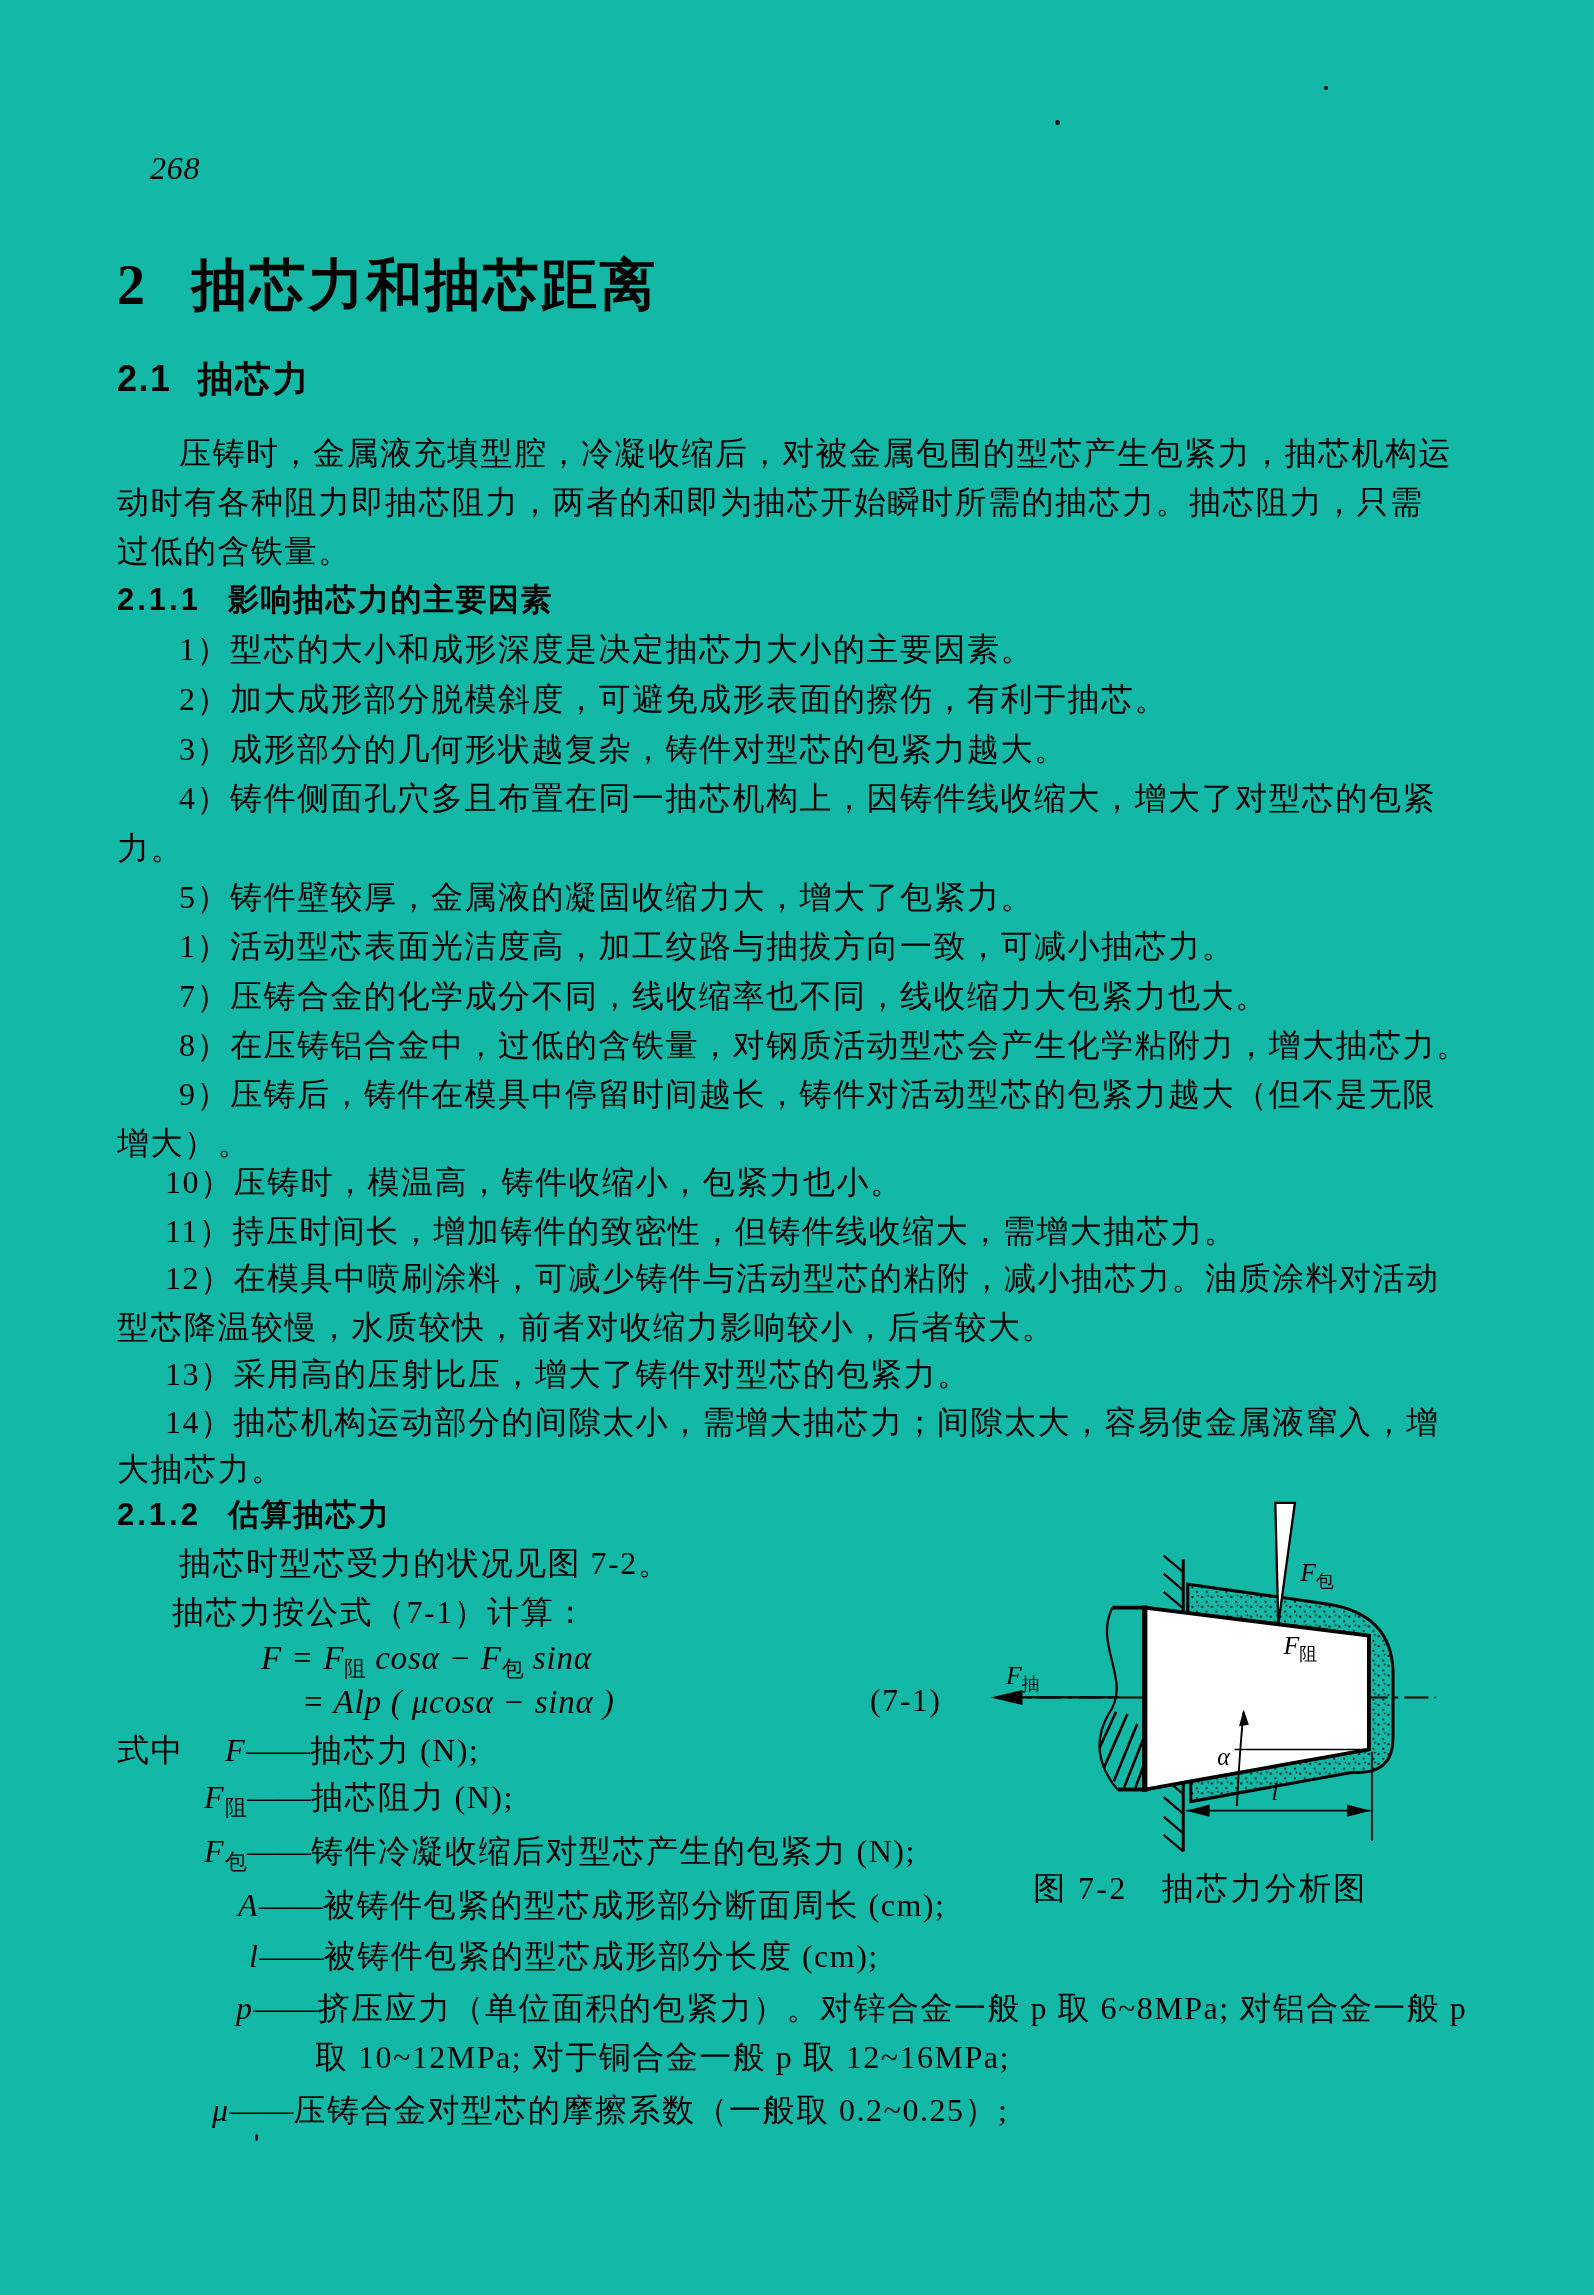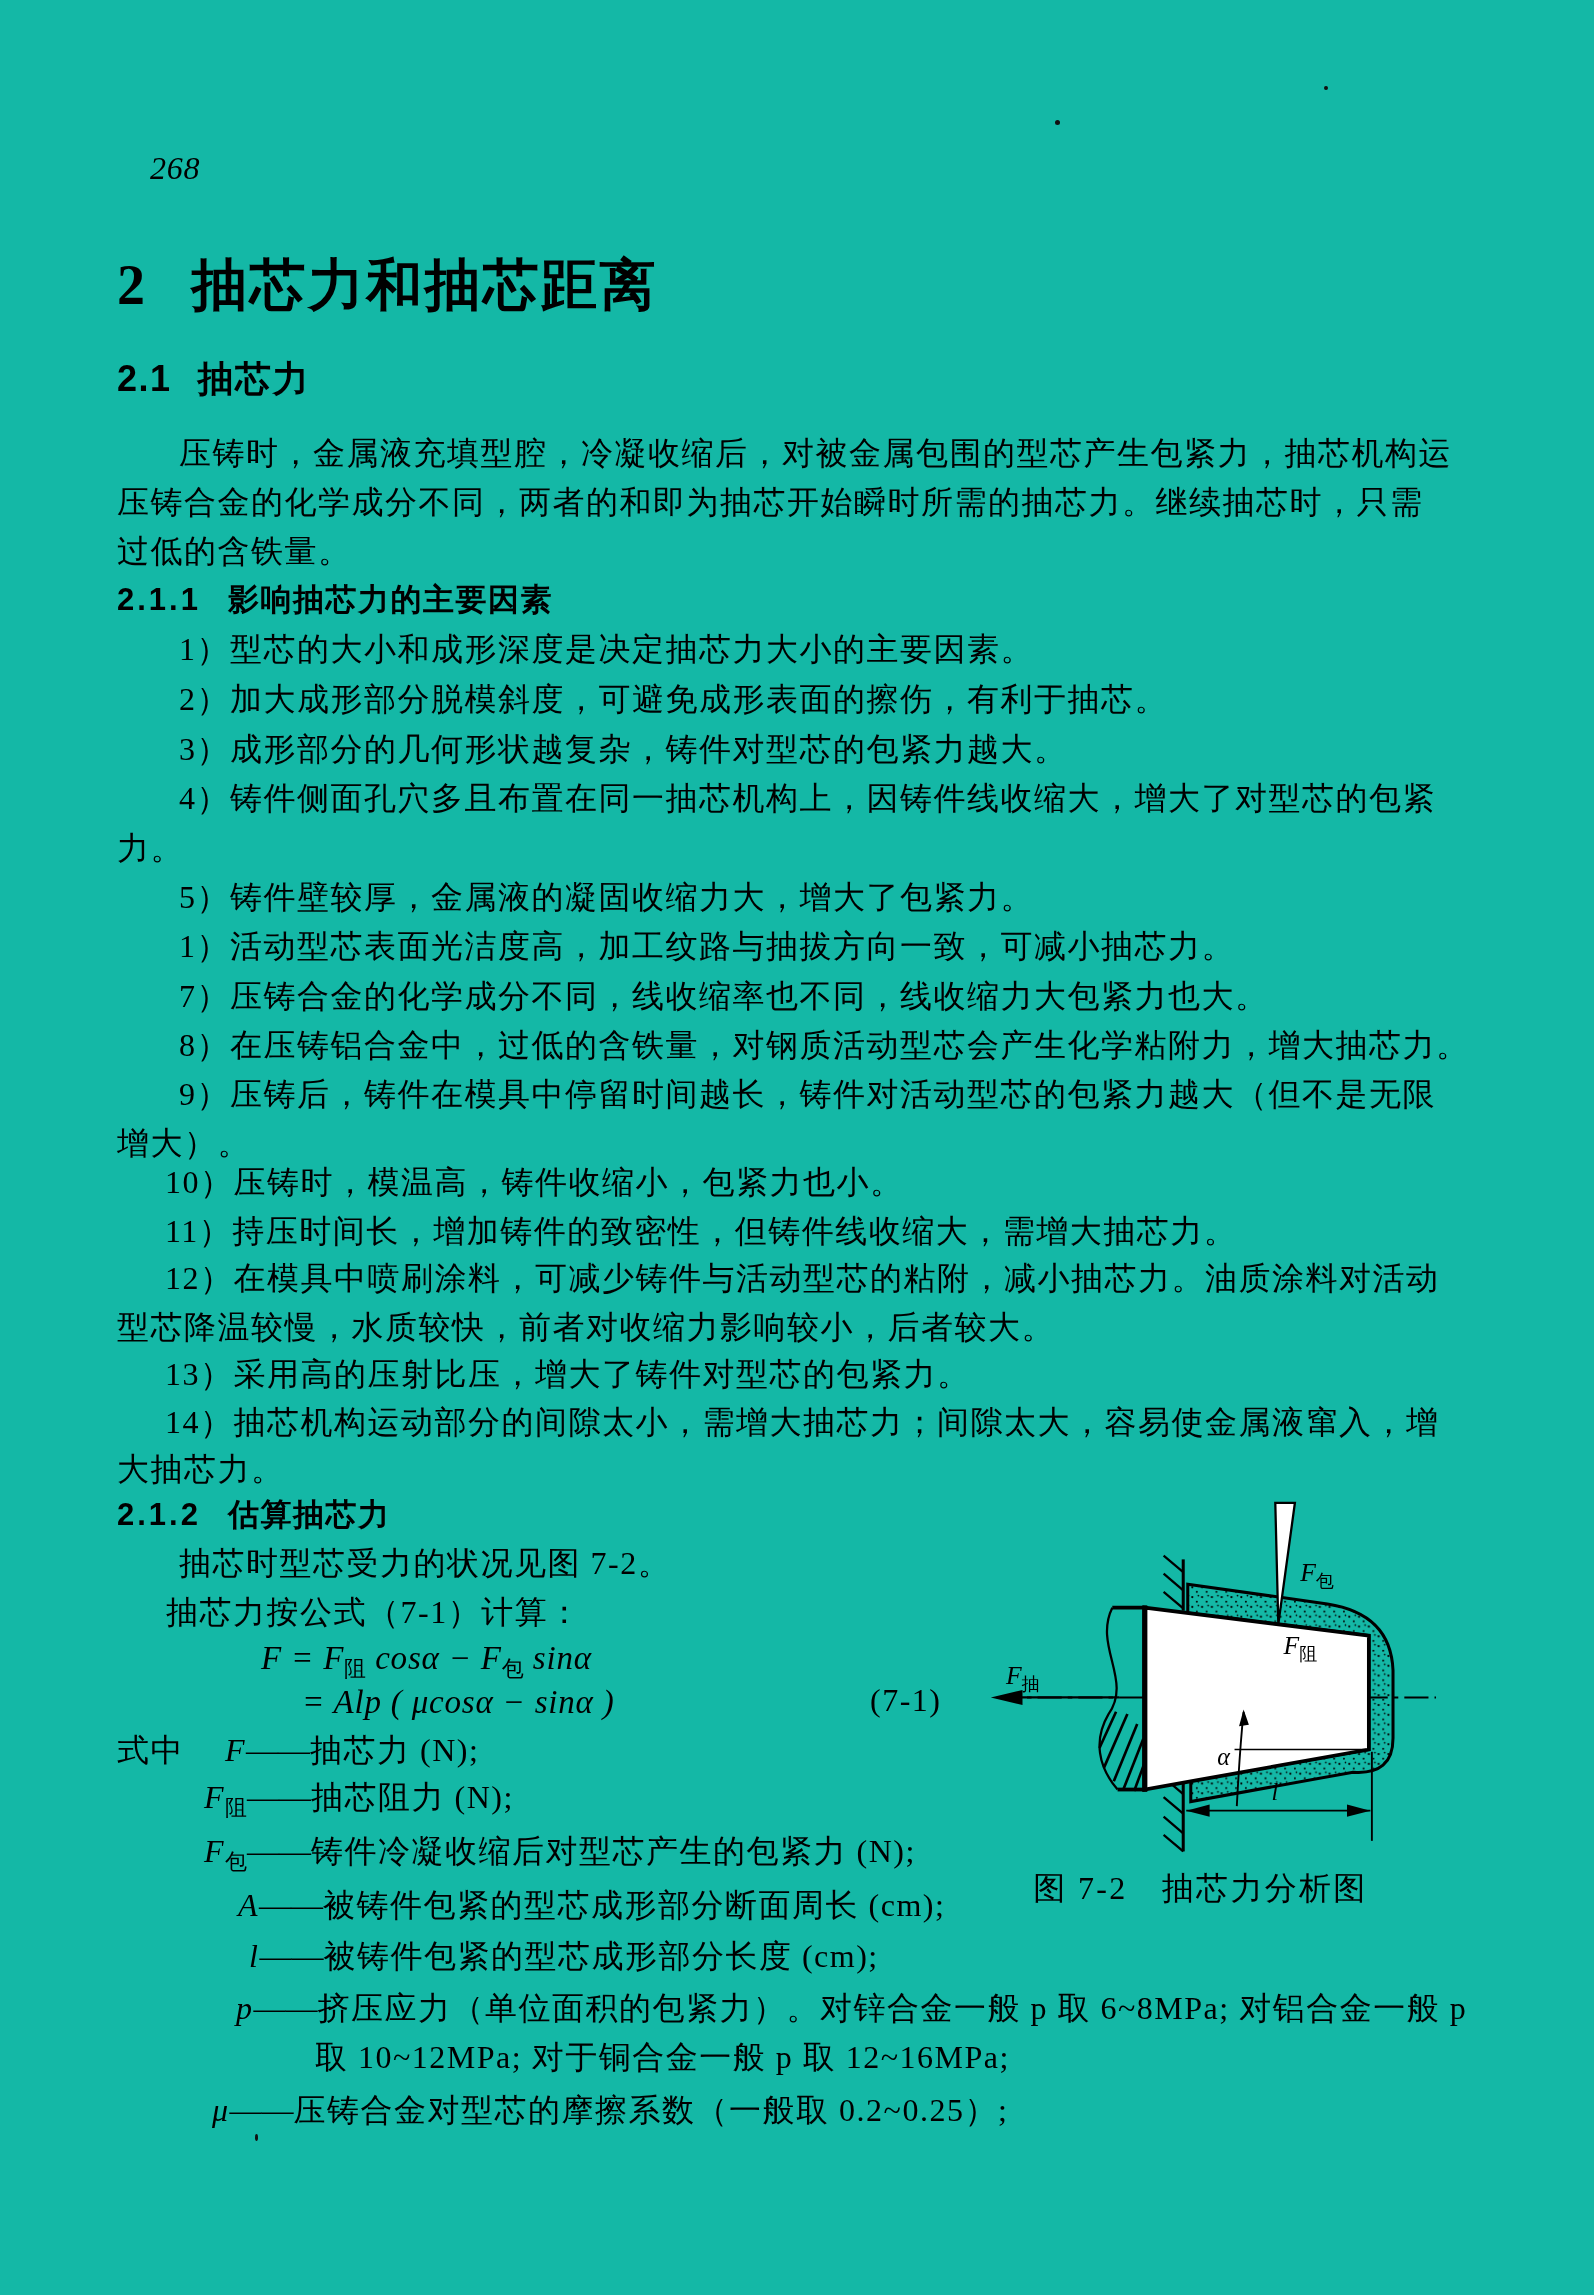--- a/index.html
+++ b/index.html
@@ -40,21 +40,21 @@
 
   <div class="h-chapter" style="left:117px; top:248px;">
     <span class="num">2</span><span>抽芯力和抽芯距离</span>
   </div>
 
   <div class="h-sec" style="left:117px; top:355px;">
     <span class="num">2.1</span><span>抽芯力</span>
   </div>
 
   <div class="line" style="left:179px; top:432px;">压铸时，金属液充填型腔，冷凝收缩后，对被金属包围的型芯产生包紧力，抽芯机构运</div>
-  <div class="line" style="left:117px; top:481px;">压铸合金的化学成分不同，两者的和即为抽芯开始瞬时所需的抽芯力。继续抽芯时，只需</div>
+  <div class="line" style="left:117px; top:481px;">动时有各种阻力即抽芯阻力，两者的和即为抽芯开始瞬时所需的抽芯力。抽芯阻力，只需</div>
   <div class="line" style="left:117px; top:530px;">过低的含铁量。</div>
 
   <div class="h-sub" style="left:117px; top:579px;">
     <span class="num">2.1.1</span><span>影响抽芯力的主要因素</span>
   </div>
 
   <div class="line" style="left:179px; top:628px;">1）型芯的大小和成形深度是决定抽芯力大小的主要因素。</div>
   <div class="line" style="left:179px; top:678px;">2）加大成形部分脱模斜度，可避免成形表面的擦伤，有利于抽芯。</div>
   <div class="line" style="left:179px; top:728px;">3）成形部分的几何形状越复杂，铸件对型芯的包紧力越大。</div>
   <div class="line" style="left:179px; top:777px;">4）铸件侧面孔穴多且布置在同一抽芯机构上，因铸件线收缩大，增大了对型芯的包紧</div>
@@ -71,21 +71,21 @@
   <div class="line" style="left:117px; top:1306px;">型芯降温较慢，水质较快，前者对收缩力影响较小，后者较大。</div>
   <div class="line" style="left:165px; top:1353px;">13）采用高的压射比压，增大了铸件对型芯的包紧力。</div>
   <div class="line" style="left:165px; top:1401px;">14）抽芯机构运动部分的间隙太小，需增大抽芯力；间隙太大，容易使金属液窜入，增</div>
   <div class="line" style="left:117px; top:1448px;">大抽芯力。</div>
 
   <div class="h-sub" style="left:117px; top:1494px;">
     <span class="num">2.1.2</span><span>估算抽芯力</span>
   </div>
 
   <div class="line" style="left:179px; top:1542px;">抽芯时型芯受力的状况见图 7-2。</div>
-  <div class="line" style="left:166px; top:1591px;font-family:Liberation Serif, serif;">抽芯力按公式（7-1）计算：</div>
+  <div class="line" style="left:172px; top:1591px;font-family:Liberation Serif, serif;">抽芯力按公式（7-1）计算：</div>
 
   <div class="formula" style="left:261px; top:1640px;">
     <span class="it">F = F</span><span class="sub">阻</span><span class="it"> cosα − F</span><span class="sub">包</span><span class="it"> sinα</span>
   </div>
   <div class="formula" style="left:302px; top:1684px;">
     <span class="it">= Alp ( μcosα − sinα )</span>
   </div>
   <div class="eqno" style="left:870px; top:1682px;">(7-1)</div>
 
   <div class="defrow" style="left:117px; top:1729px;">式中</div>

